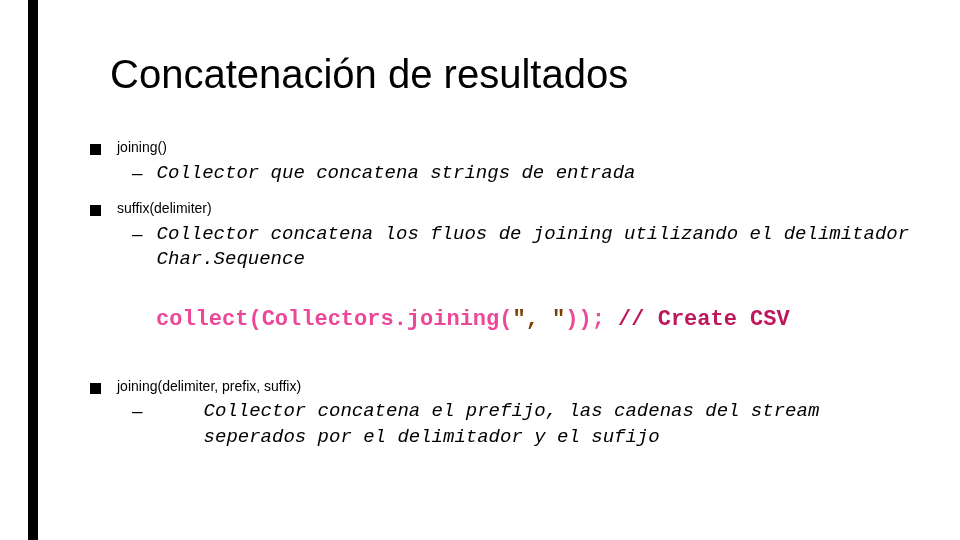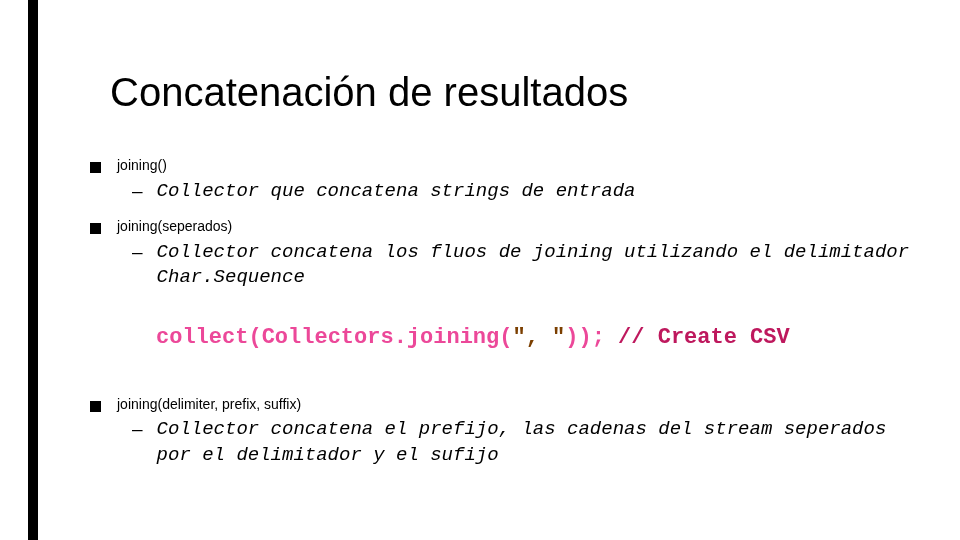--- a/index.html
+++ b/index.html
@@ -17,21 +17,21 @@
     width: 10px;
     height: 540px;
     background: #000000;
   }
   .content {
     position: absolute;
     left: 0;
     top: 0;
     width: 960px;
     height: 416px;
-    padding: 70px 40px 0 90px;
+    padding: 52px 40px 0 90px;
   }
   .title {
     font-size: 40px;
     font-weight: 400;
     margin-left: 20px;
     margin-bottom: 42px;
     letter-spacing: 0px;
   }
   ul.level1 {
     list-style: none;
@@ -76,20 +76,21 @@
     flex: 0 0 auto;
   }
   .b2-text {
     font-size: 19px;
     line-height: 1.35;
     font-style: italic;
     font-family: Liberation Mono, monospace;
   }
   .b2-text-wrap {
     max-width: 750px;
+    margin-left: 47px;
   }
   .code-block {
     margin: 26px 0 26px 56px;
     background: #fff;
     padding: 6px 10px;
     display: inline-block;
     font-family: Consolas, "Courier New", monospace;
     font-size: 22px;
     font-weight: 600;
   }
@@ -119,21 +120,21 @@
             <div class="b2-marker">–</div>
             <div class="b2-text">Collector que concatena strings de entrada</div>
           </div>
         </li>
       </ul>
     </li>
 
     <li>
       <div class="b1-row">
         <div class="b1-marker"></div>
-        <div class="b1-text">joining(seperados)</div>
+        <div class="b1-text">suffix(delimiter)</div>
       </div>
       <ul class="level2">
         <li>
           <div class="b2-row">
             <div class="b2-marker">–</div>
             <div class="b2-text">Collector concatena los fluos de joining utilizando el delimitador Char.Sequence</div>
           </div>
         </li>
       </ul>
 

